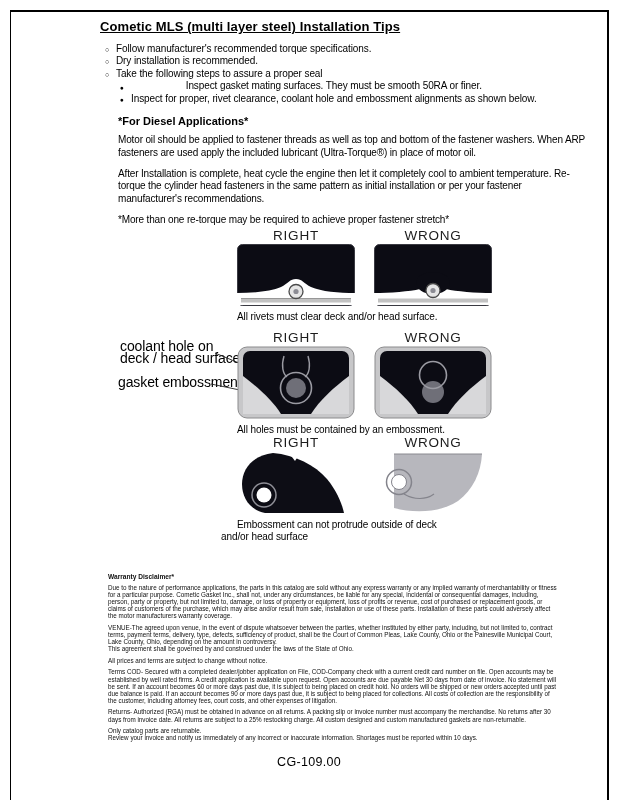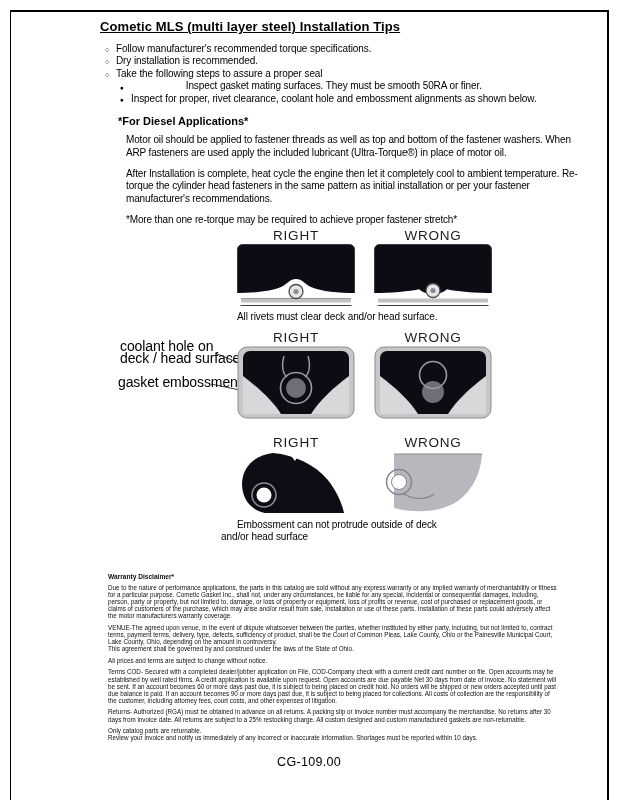--- a/index.html
+++ b/index.html
@@ -20,21 +20,21 @@
     position:absolute; left:116px; top:43px; margin:0; padding:0; list-style:none;
     font-size:10px; line-height:12.4px; letter-spacing:-0.1px;
   }
   .tip { position:relative; }
   .tip::before { content:"○"; position:absolute; left:-11px; top:1px; font-size:7px; }
   .subtip { position:relative; margin-left:15px;text-align:center; }
   .subtip::before { content:"●"; position:absolute; left:-11px; top:1.5px; font-size:6.5px; }
 
   .diesel { position:absolute; left:118px; top:115px; width:470px; }
   .diesel-heading { font-size:11px; font-weight:bold; margin:0 0 7px 0; }
-  .body-p { font-size:10px; line-height:12.8px; letter-spacing:-0.15px; margin:0 0 8px 8px; }
+  .body-p { font-size:10px; line-height:12.8px; letter-spacing:-0.15px; margin:0 0 8px 0; }
   .note { margin-top:3px; }
 
   .fig-label { position:absolute; font-size:13.5px; letter-spacing:0.8px; color:#1c1c1c; text-align:center; }
   .fig-box { position:absolute; }
   .fig-box svg { display:block; width:100%; height:100%; }
   .fig-caption { position:absolute; font-size:10px; letter-spacing:-0.1px; line-height:12px; }
 
   .annot { position:absolute; font-size:14px; line-height:11.5px; letter-spacing:-0.1px; }
   .leaders { position:absolute; }
 
@@ -121,20 +121,21 @@
   <div class="fig-box" style="left:374px;top:346px;width:118px;height:73px;">
     <svg viewBox="0 0 118 73">
       <rect x="1" y="1" width="116" height="71" rx="9" fill="#c7c7c9" stroke="#8b8b8d" stroke-width="1"></rect>
       <rect x="6" y="5" width="106" height="63" rx="7" fill="#0c0c14"></rect>
       <path d="M6,68 L6,30 C22,42 36,55 44,68 Z" fill="#d8d8da"></path>
       <path d="M112,68 L112,30 C96,42 82,55 74,68 Z" fill="#d8d8da"></path>
       <circle cx="59" cy="46" r="11" fill="#6f6f78"></circle>
       <circle cx="59" cy="29" r="13.5" fill="none" stroke="#9b9ba3" stroke-width="1.6"></circle>
     </svg>
   </div>
+  <div class="fig-caption" style="left:237px;top:424px;">All holes must be contained by an embossment.</div>
 
   <div class="fig-label" style="left:237px;top:435px;width:118px;">RIGHT</div>
   <div class="fig-label" style="left:374px;top:435px;width:118px;">WRONG</div>
 
   <div class="fig-box" style="left:237px;top:450px;width:118px;height:66px;">
     <svg viewBox="0 0 118 66">
       <path d="M36,3 C58,5 78,15 90,29 C100,41 105,54 107,63 L28,63 C13,60 5,48 5,34 C5,18 17,5 36,3 Z" fill="#0d0d15"></path>
       <path d="M52,3 L58,11 L63,3 L68,12 L74,4 L74,3 Z" fill="#ffffff"></path>
       <circle cx="27" cy="45" r="7.5" fill="#ffffff"></circle>
       <circle cx="27" cy="45" r="12" fill="none" stroke="#8f8f97" stroke-width="1.5"></circle>

